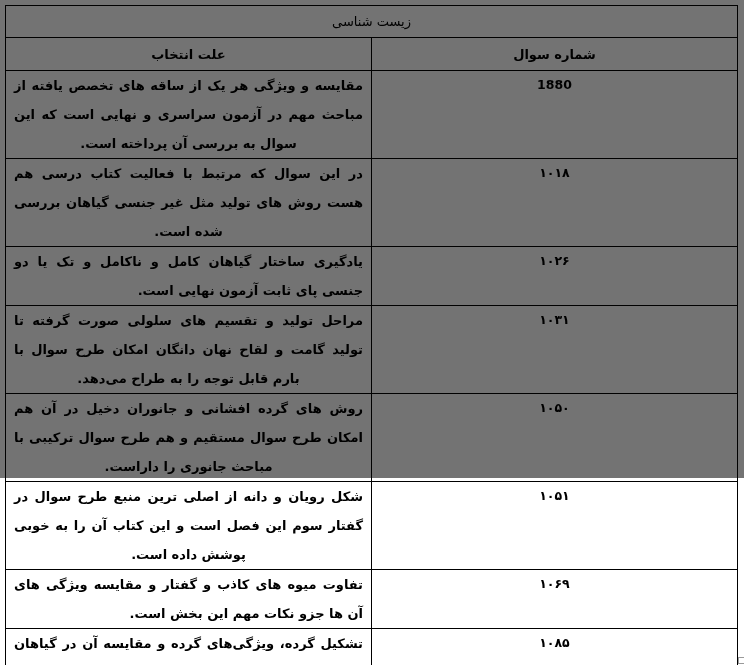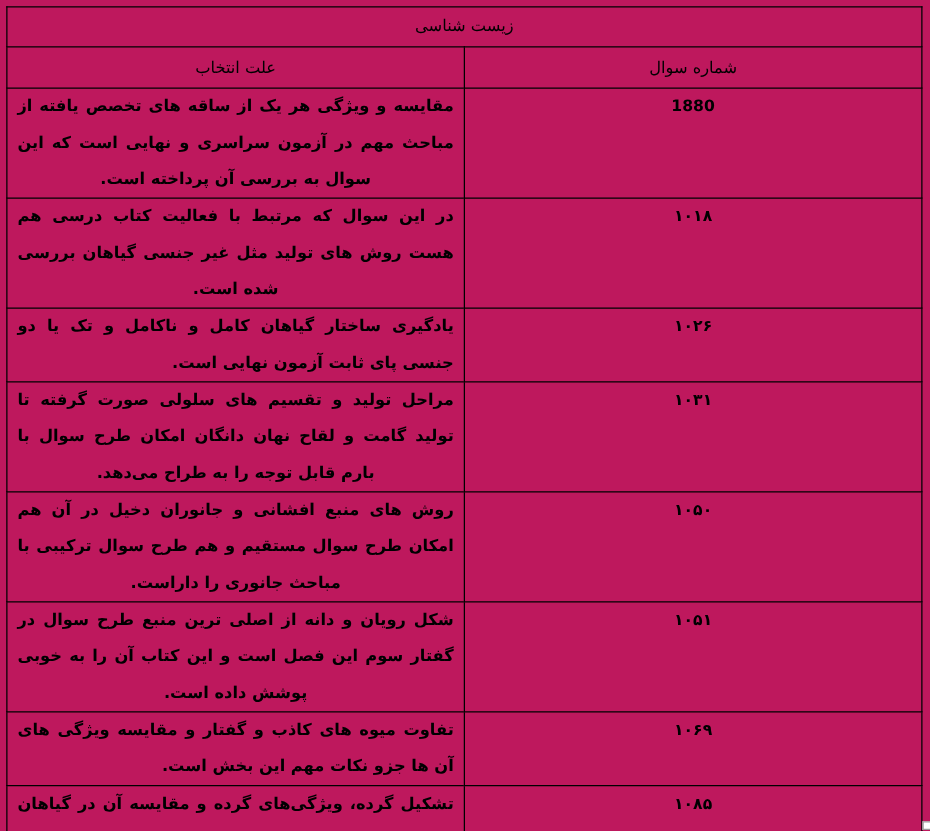--- a/index.html
+++ b/index.html
@@ -6,22 +6,22 @@
       margin: 0;
       padding: 0;
       background: #ffffff;
       width: 744px;
       height: 665px;
       overflow: hidden;
     }
     .page {
       position: relative;
       width: 744px;
-      height: 665px;
-      background: #be185d;
+      height: 478px;
+      background: #737373;
     }
     table.doc-table {
       position: absolute;
       left: 5px;
       top: 5px;
       width: 733px;
       border-collapse: collapse;
       direction: rtl;
       font-family: "DejaVu Sans", sans-serif;
       color: #000000;
@@ -37,21 +37,21 @@
       text-align: center;
       vertical-align: middle !important;
       font-size: 13px;
       font-weight: normal;
     }
     .head-cell {
       height: 32px;
       text-align: center;
       vertical-align: middle !important;
       font-size: 13px;
-      font-weight: normal;
+      font-weight: bold;
     }
     .num-cell {
       width: 152px;
       text-align: center;
       font-size: 12.5px;
       font-weight: bold;
       padding-top: 6px !important;
       direction: rtl;
     }
     .reason-cell {
@@ -100,21 +100,21 @@
         <tr style="height: 57px;">
           <td class="num-cell">۱۰۲۶</td>
           <td class="reason-cell single">یادگیری ساختار گیاهان کامل و ناکامل و تک یا دو جنسی پای ثابت آزمون نهایی است.</td>
         </tr>
         <tr style="height: 58px;">
           <td class="num-cell">۱۰۳۱</td>
           <td class="reason-cell">مراحل تولید و تقسیم های سلولی صورت گرفته تا تولید گامت و لقاح نهان دانگان امکان طرح سوال با بارم قابل توجه را به طراح می‌دهد.</td>
         </tr>
         <tr style="height: 58px;">
           <td class="num-cell">۱۰۵۰</td>
-          <td class="reason-cell">روش های منبع افشانی و جانوران دخیل در آن هم امکان طرح سوال مستقیم و هم طرح سوال ترکیبی با مباحث جانوری را داراست.</td>
+          <td class="reason-cell">روش های گرده افشانی و جانوران دخیل در آن هم امکان طرح سوال مستقیم و هم طرح سوال ترکیبی با مباحث جانوری را داراست.</td>
         </tr>
         <tr style="height: 58px;">
           <td class="num-cell">۱۰۵۱</td>
           <td class="reason-cell">شکل رویان و دانه از اصلی ترین منبع طرح سوال در گفتار سوم این فصل است و این کتاب آن را به خوبی پوشش داده است.</td>
         </tr>
         <tr style="height: 59px;">
           <td class="num-cell">۱۰۶۹</td>
           <td class="reason-cell single">تفاوت میوه های کاذب و گفتار و مقایسه ویژگی های آن ها جزو نکات مهم این بخش است.</td>
         </tr>
         <tr style="height: 59px;">

